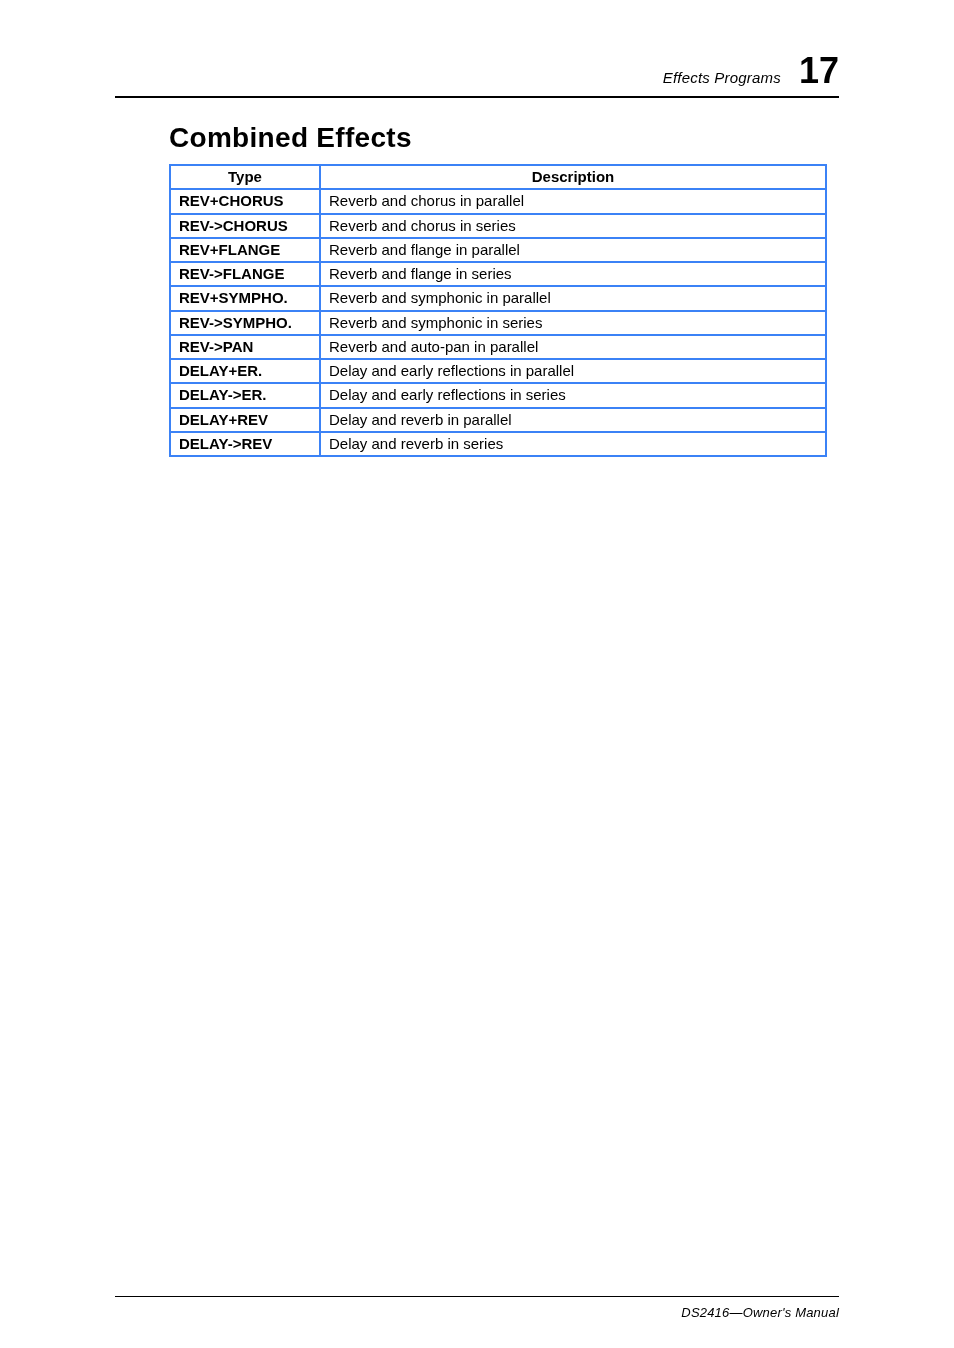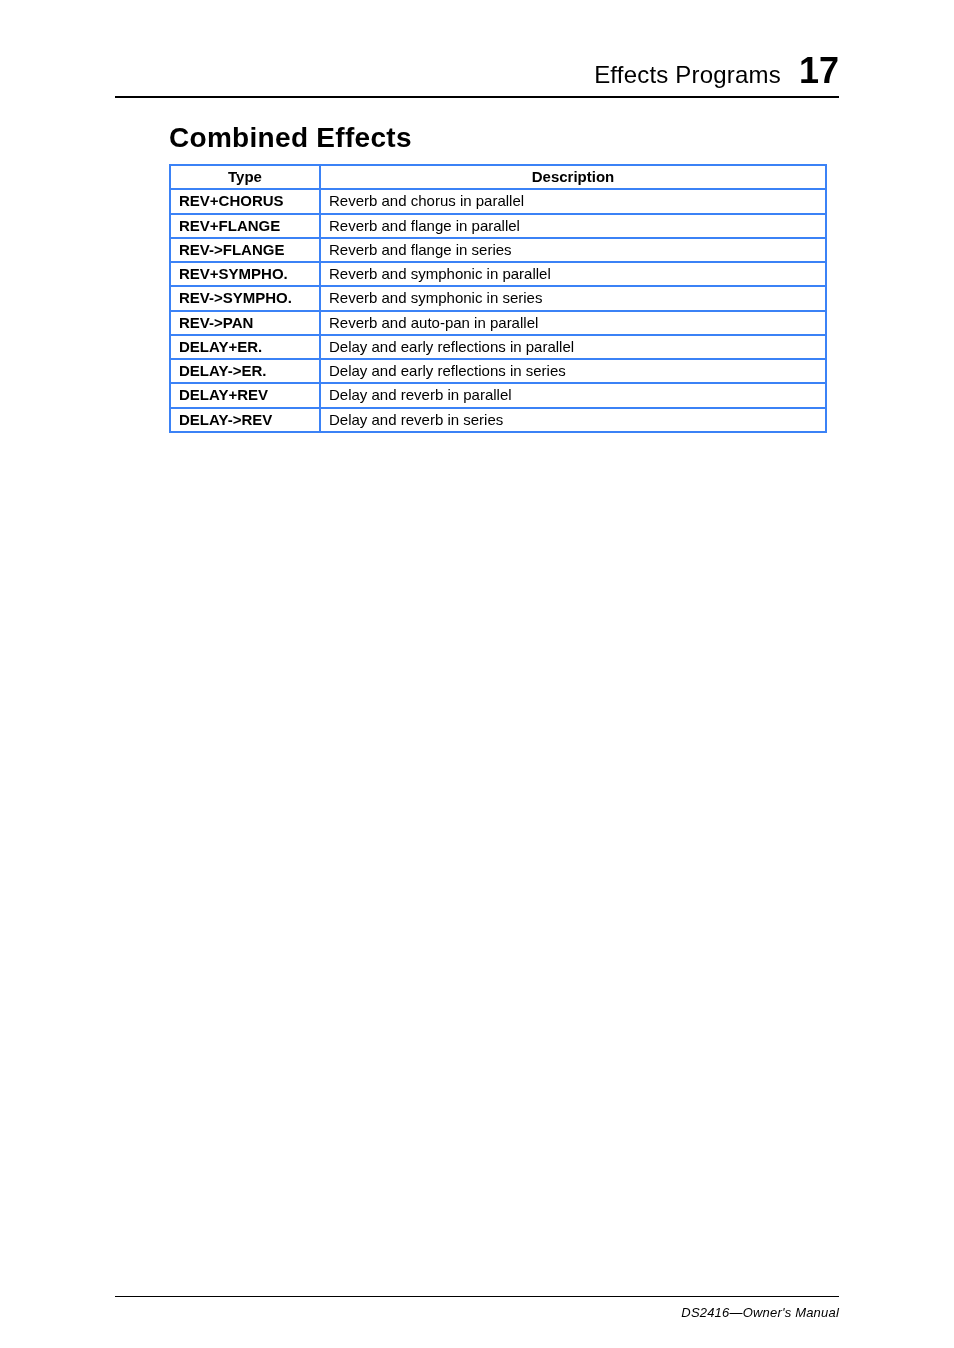--- a/index.html
+++ b/index.html
@@ -17,23 +17,24 @@
     padding: 50px 115px 60px 115px;
   }
   .running-head {
     display: flex;
     justify-content: flex-end;
     align-items: baseline;
     gap: 18px;
     margin-bottom: 2px;
   }
   .running-head .title {
-    font-size: 24px;
+    font-size: 15px;
     font-weight: 400;
     letter-spacing: 0.2px;
+    font-style: italic;
   }
   .running-head .pageno {
     font-size: 36px;
     font-weight: 700;
   }
   hr.rule-thick {
     border: none;
     border-top: 2.5px solid #000;
     margin: 4px 0 24px 0;
   }
@@ -103,20 +104,24 @@
         <th>Type</th>
         <th>Description</th>
       </tr>
     </thead>
     <tbody>
       <tr>
         <td class="type-cell">REV+CHORUS</td>
         <td>Reverb and chorus in parallel</td>
       </tr>
       <tr>
+        <td class="type-cell">REV-&gt;CHORUS</td>
+        <td>Reverb and chorus in series</td>
+      </tr>
+      <tr>
         <td class="type-cell">REV+FLANGE</td>
         <td>Reverb and flange in parallel</td>
       </tr>
       <tr>
         <td class="type-cell">REV-&gt;FLANGE</td>
         <td>Reverb and flange in series</td>
       </tr>
       <tr>
         <td class="type-cell">REV+SYMPHO.</td>
         <td>Reverb and symphonic in parallel</td>

